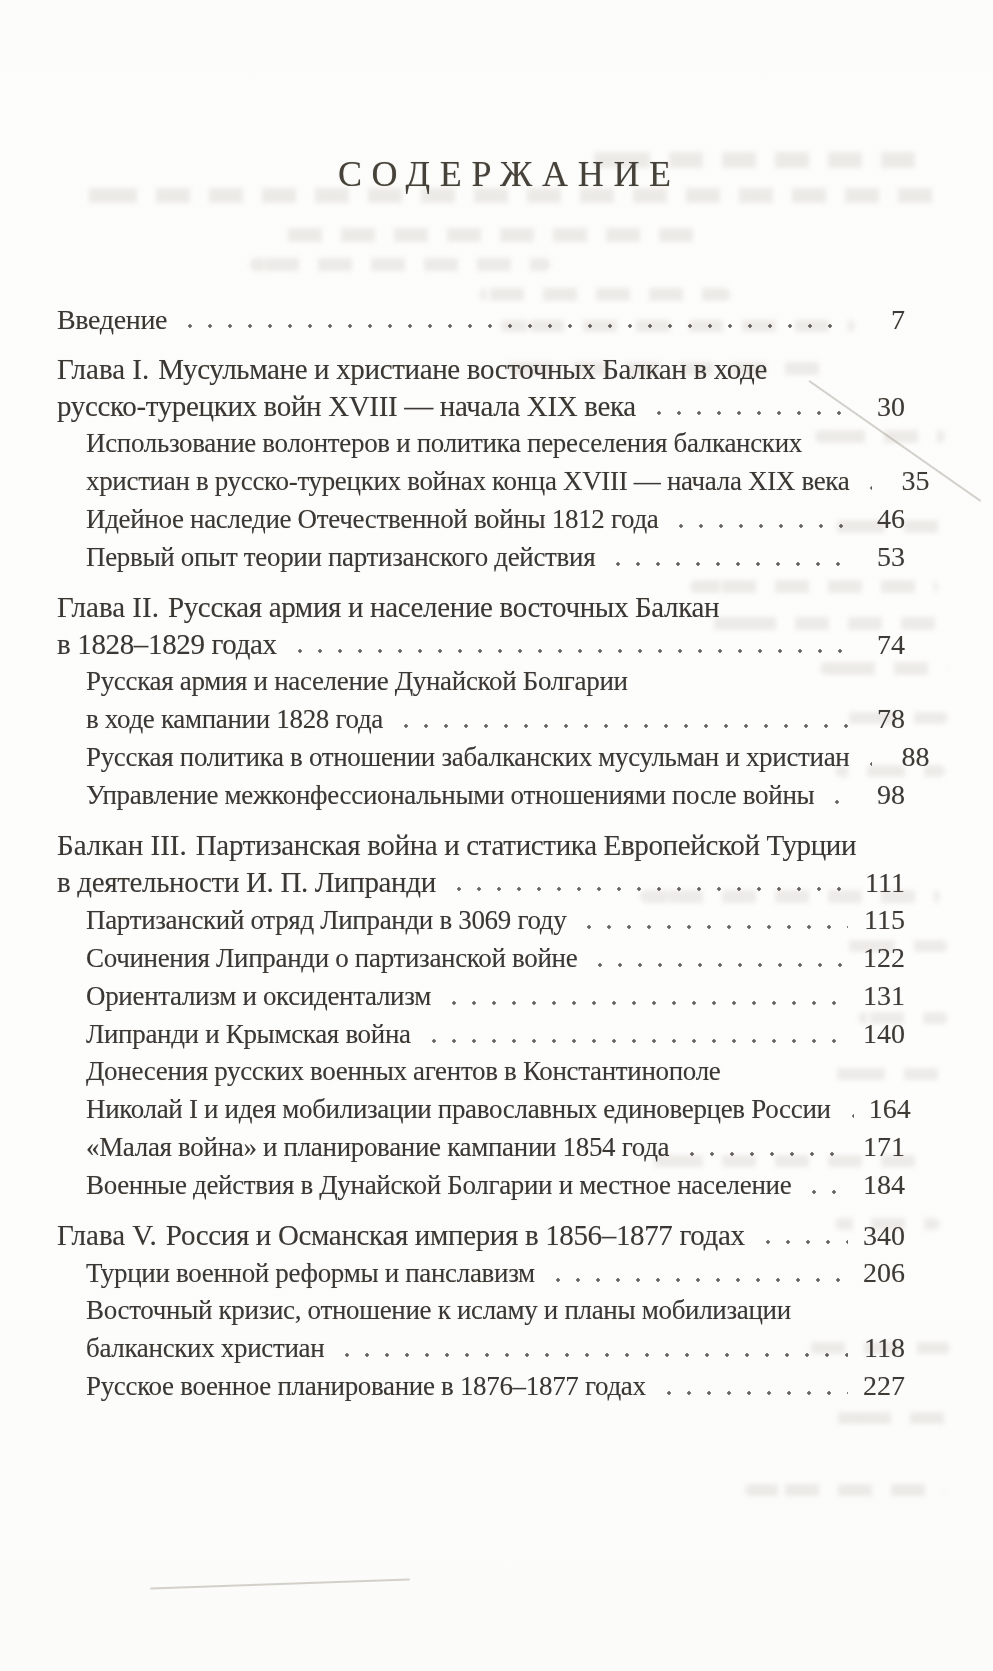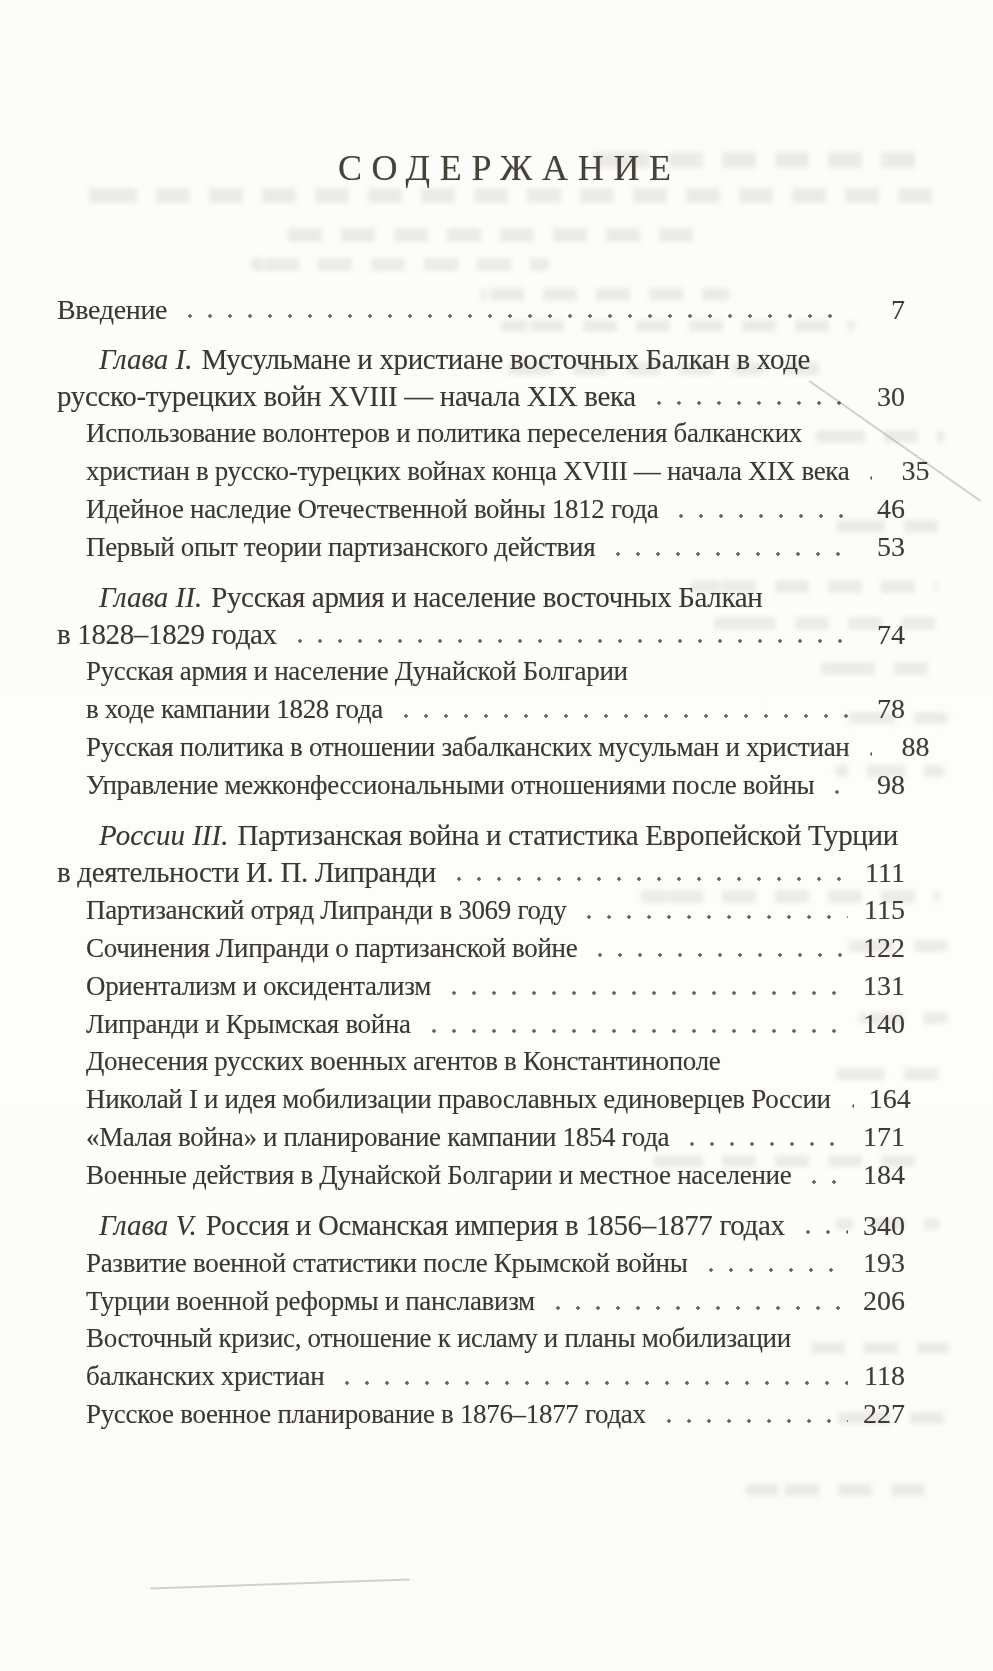--- a/index.html
+++ b/index.html
@@ -30,49 +30,49 @@
     position: absolute;
     height: 1.5px;
     background: rgba(150,142,130,.4);
     filter: blur(.5px);
     border-radius: 1px;
   }
   .title {
     position: absolute;
     top: 141px; left: 16px; right: 0;
     z-index: 2;
-    margin: 6px;
+    margin: 12px;
     text-align: center;
     font-size: 36px;
     font-weight: 400;
     letter-spacing: .27em;
     text-indent: .27em;
     color: #474239;
     line-height: 1.2;
     text-shadow: 0 0 1px rgba(70,66,57,.35);
   }
   .toc {
     position: absolute;
-    top: 291px; left: 57px; right: 88px;
+    top: 301px; left: 57px; right: 88px;
     z-index: 1;
     text-shadow: 0 0 .8px rgba(60,55,48,.3);
   }
   .entry { margin: 0; }
   .entry.chapter { margin-top: 13px; }
   .row {
     display: flex;
     align-items: baseline;
     line-height: 37px;
     white-space: nowrap;
   }
   .intro .row   { font-size: 28px; }
   .chapter .row { font-size: 29px; }
   .sub .row     { font-size: 27px; padding-left: 29px; }
   .row .txt { flex: 0 0 auto; letter-spacing: -0.012em; }
-  .chapter-label { font-style: italic; margin-right: 9px; flex: 0 0 auto; letter-spacing: 0; margin-left: 42px; }
+  .chapter-label { margin-right: 9px; flex: 0 0 auto; letter-spacing: 0; }
   .leader {
     flex: 1 1 auto;
     min-width: 10px;
     align-self: stretch;
     margin: 0 9px 0 13px;
     background-image: radial-gradient(circle, rgba(66,60,54,.8) 1.5px, transparent 1.9px);
     background-size: 20px 4px;
     background-repeat: repeat-x;
     background-position: 0 calc(100% - 10px);
   }
@@ -189,21 +189,21 @@
       </div>
       <div class="entry sub">
         <div class="row">
           <span class="txt">Управление межконфессиональными отношениями после войны</span>
           <span class="leader"></span>
           <span class="pagenum">98</span>
         </div>
       </div>
       <div class="entry chapter">
         <div class="row">
-          <span class="chapter-label">России III.</span>
+          <span class="chapter-label">Балкан III.</span>
           <span class="txt">Партизанская война и статистика Европейской Турции</span>
         </div>
         <div class="row">
           <span class="txt">в деятельности И. П. Липранди</span>
           <span class="leader"></span>
           <span class="pagenum">111</span>
         </div>
       </div>
       <div class="entry sub">
         <div class="row">
@@ -258,27 +258,20 @@
           <span class="leader"></span>
           <span class="pagenum">184</span>
         </div>
       </div>
       <div class="entry chapter">
         <div class="row">
           <span class="chapter-label">Глава V.</span>
           <span class="txt">Россия и Османская империя в 1856–1877 годах</span>
           <span class="leader"></span>
           <span class="pagenum">340</span>
-        </div>
-      </div>
-      <div class="entry sub">
-        <div class="row">
-          <span class="txt">Развитие военной статистики после Крымской войны</span>
-          <span class="leader"></span>
-          <span class="pagenum">193</span>
         </div>
       </div>
       <div class="entry sub">
         <div class="row">
           <span class="txt">Турции военной реформы и панславизм</span>
           <span class="leader"></span>
           <span class="pagenum">206</span>
         </div>
       </div>
       <div class="entry sub">

